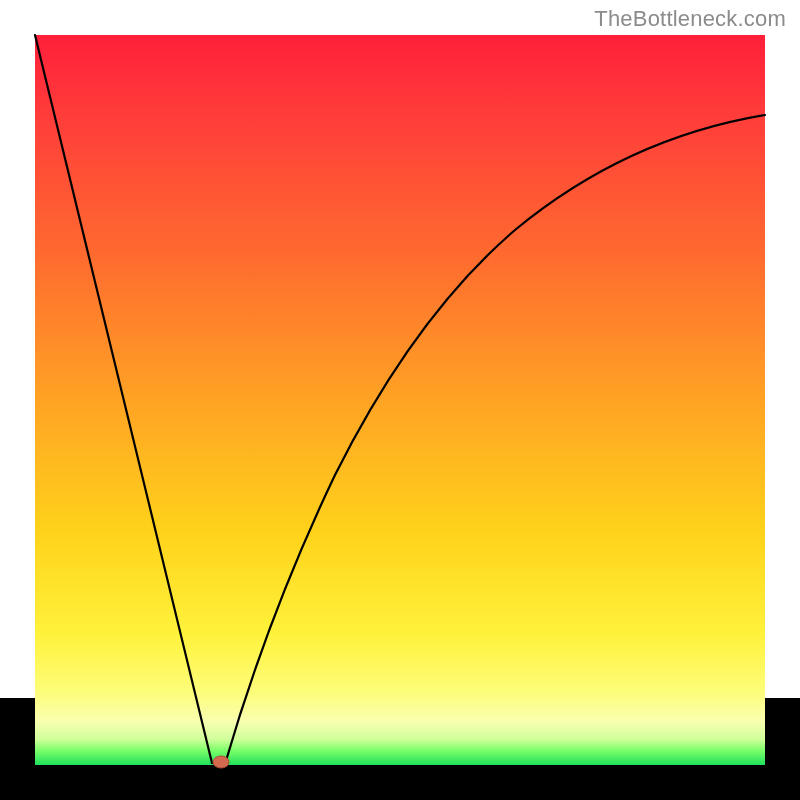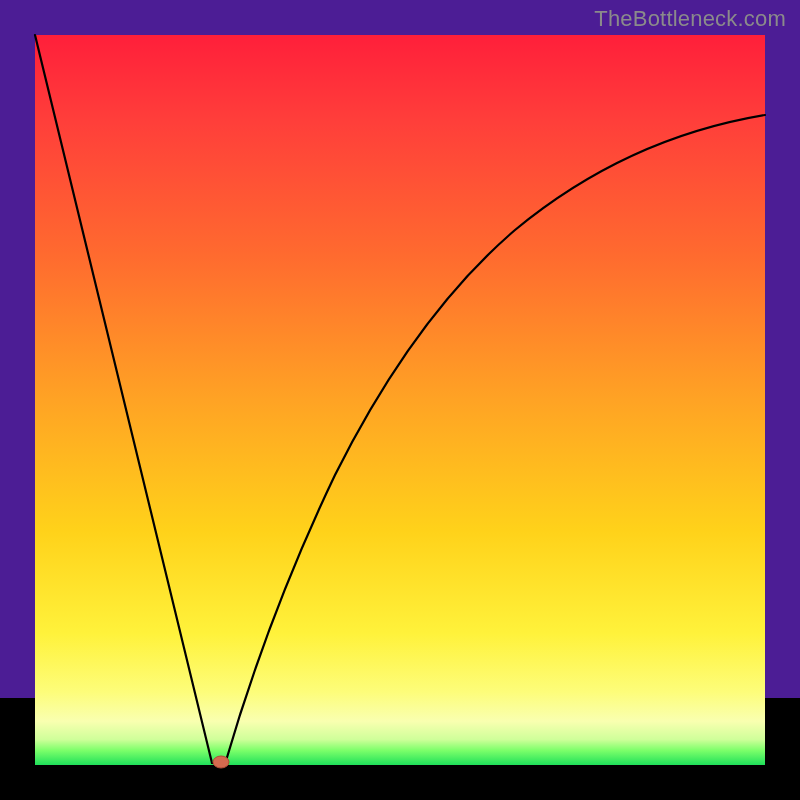--- a/index.html
+++ b/index.html
@@ -8,21 +8,21 @@
     width: 800px;
     height: 800px;
     background: #000;
     font-family: Arial, Helvetica, sans-serif;
     overflow: hidden;
   }
   .frame {
     position: relative;
     width: 800px;
     height: 698px;
-    background: #4c1d95;
+    background: #ffffff;
   }
   .plot-area {
     position: absolute;
     left: 35px;
     top: 35px;
     width: 730px;
     height: 730px;
     
     background: linear-gradient(to bottom,
       #ff1f3a 0%,

